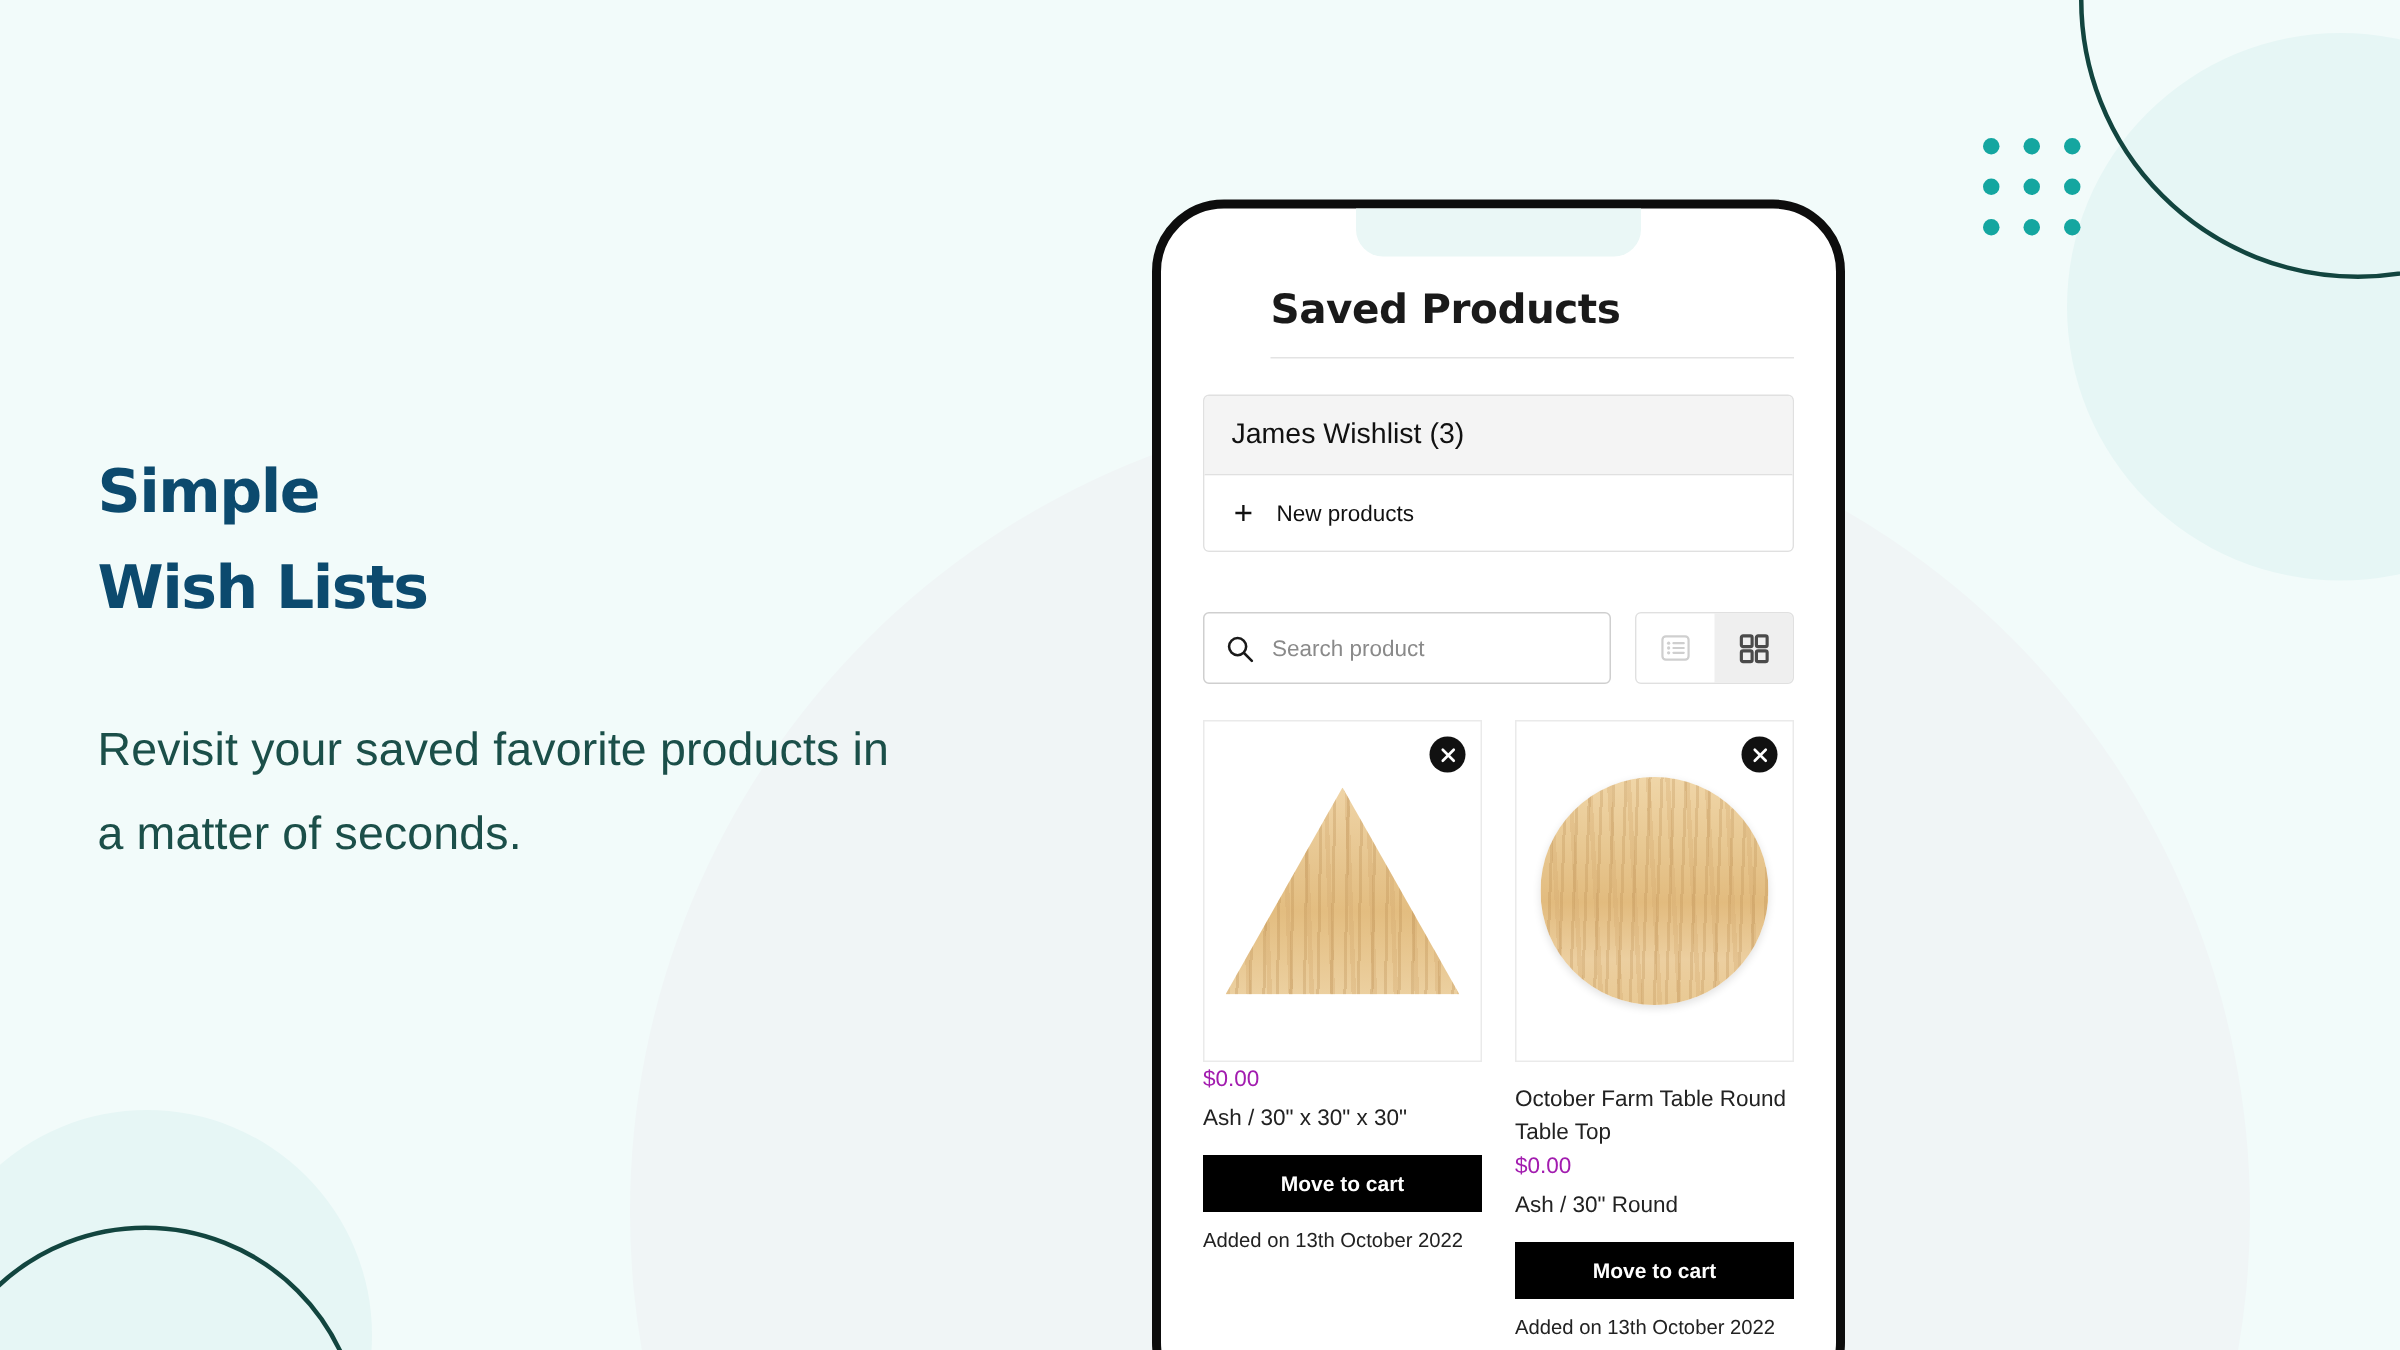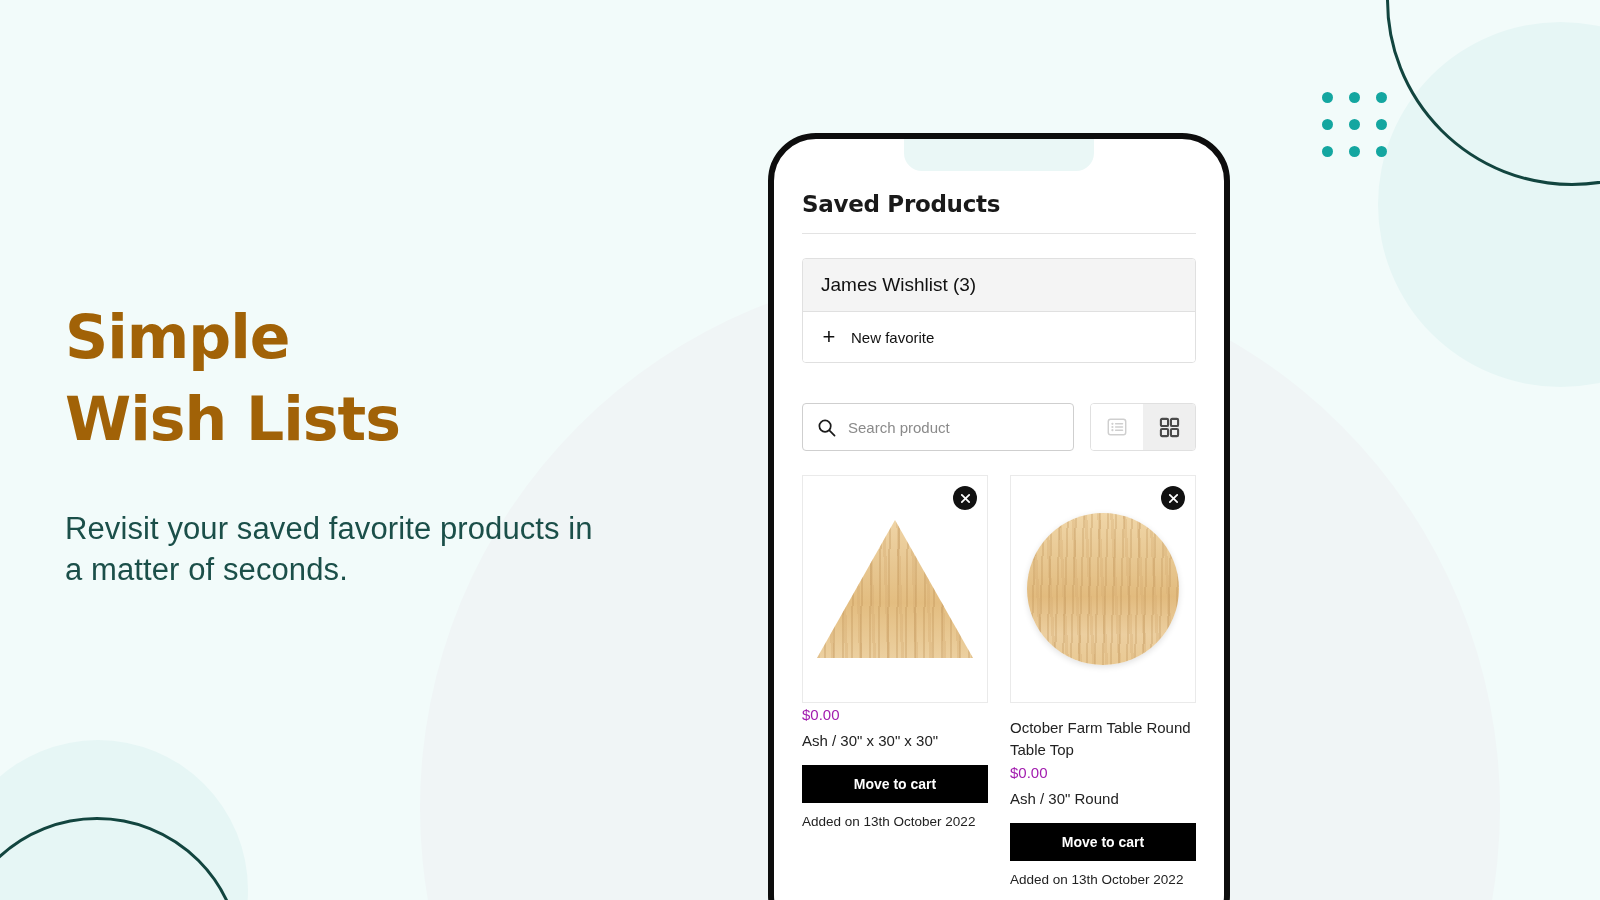--- a/index.html
+++ b/index.html
@@ -45,30 +45,30 @@
     display:grid; grid-template-columns:repeat(3,11px);
     grid-auto-rows:11px; gap:16px;
   }
   #deco-dotgrid i{ display:block; width:11px; height:11px; border-radius:50%; background:#14a6a0; }
 
   
   .hero { position:absolute; left:65px; top:296px; width:700px; }
   .hero-title{
     font-family:"DejaVu Sans", sans-serif;
     font-weight:bold;
-    font-size:60px;
-    line-height:82px;
+    font-size:40px;
+    line-height:64px;
     letter-spacing:-1px;
-    color:#a16207;
+    color:#0c4a6e;
     white-space:pre-line;
   }
   .hero-sub{
     margin-top:48px;
     font-size:31px;
-    line-height:41px;
+    line-height:56px;
     color:#1b4f49;
     white-space:pre-line;
     letter-spacing:.1px;
   }
 
   
   #phone{
     position:absolute;
     left:768px; top:133px;
     width:462px; height:810px;
@@ -83,25 +83,26 @@
     background:#eaf7f6;
     border-bottom-left-radius:18px; border-bottom-right-radius:18px;
   }
   #phone-screen{
     position:absolute; inset:0;
     padding:52px 28px 0 28px;
   }
 
   .screen-title{
     font-family:"DejaVu Sans", sans-serif;
-    font-size:23px; font-weight:bold;
+    font-size:27px; font-weight:bold;
     color:#1a1a1a;
     letter-spacing:-.3px;
     padding-bottom:16px;
     border-bottom:1px solid #e3e3e3;
+    margin-left:45px;
   }
 
   
   .wishlist-box{
     margin-top:24px;
     border:1px solid #e0e0e0;
     border-radius:4px;
     overflow:hidden;
   }
   .wishlist-current{
@@ -244,21 +245,21 @@
   <div id="phone-notch"></div>
 
   <div id="phone-screen">
 
     <div class="screen-title">Saved Products</div>
 
     <div class="wishlist-box">
       <div class="wishlist-current">James Wishlist (3)</div>
       <div class="wishlist-new">
         <span class="plus-icon">+</span>
-        <span class="wishlist-new-label">New favorite</span>
+        <span class="wishlist-new-label">New products</span>
       </div>
     </div>
 
     <div class="toolbar">
       <div class="search-box">
         <span class="search-icon">
           <svg width="19" height="19" viewBox="0 0 20 20" fill="none">
             <circle cx="8.5" cy="8.5" r="6" stroke="#1a1a1a" stroke-width="1.8"></circle>
             <line x1="13" y1="13" x2="18.5" y2="18.5" stroke="#1a1a1a" stroke-width="1.8" stroke-linecap="round"></line>
           </svg>

